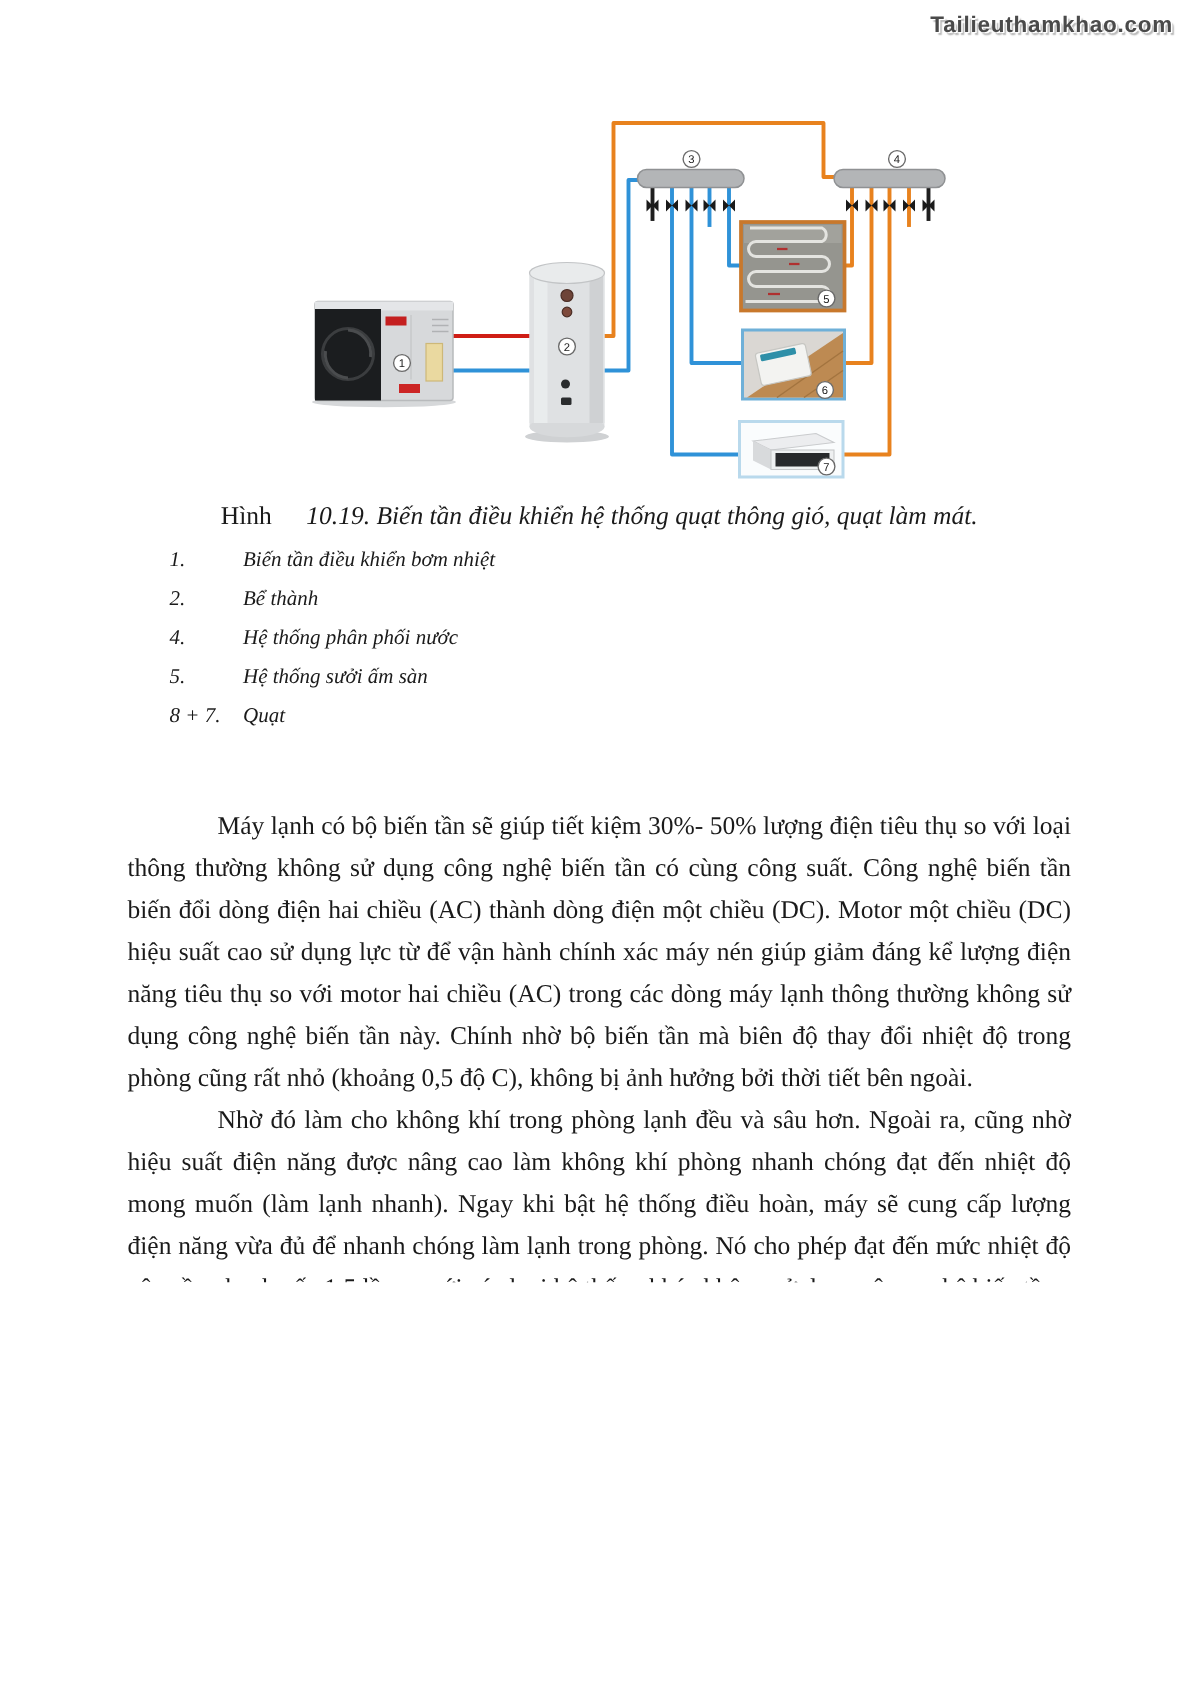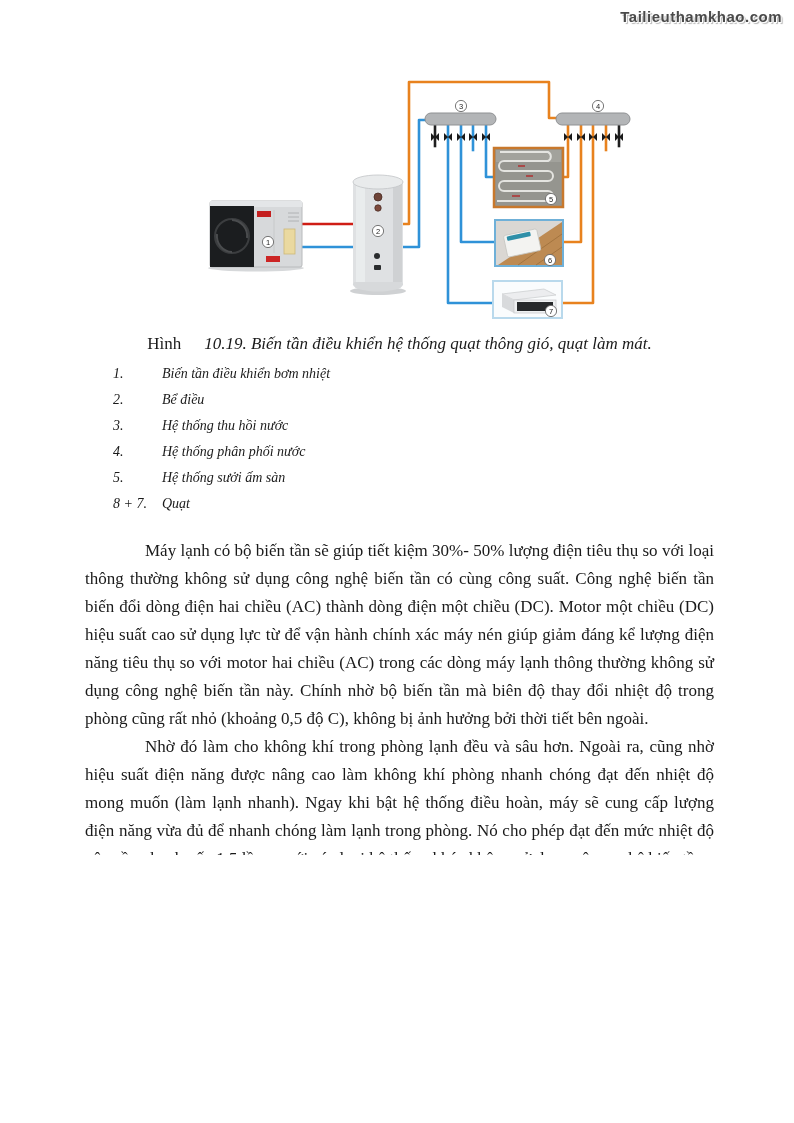--- a/index.html
+++ b/index.html
@@ -172,24 +172,21 @@
 
   <div class="caption">
     <span class="prefix">Hình</span><span class="rest">10.19. Biến tần điều khiển hệ thống quạt thông gió, quạt làm mát.</span>
   </div>
 
   <div class="legend">
     <div class="legend-row">
       <span class="num">1.</span><span>Biến tần điều khiển bơm nhiệt</span>
     </div>
     <div class="legend-row">
-      <span class="num">2.</span><span>Bể điều</span>
-    </div>
-    <div class="legend-row">
-      <span class="num">3.</span><span>Hệ thống thu hồi nước</span>
+      <span class="num">2.</span><span>Bể thành</span>
     </div>
     <div class="legend-row">
       <span class="num">4.</span><span>Hệ thống phân phối nước</span>
     </div>
     <div class="legend-row">
       <span class="num">5.</span><span>Hệ thống sưởi ấm sàn</span>
     </div>
     <div class="legend-row">
       <span class="num">8 + 7.</span><span>Quạt</span>
     </div>

